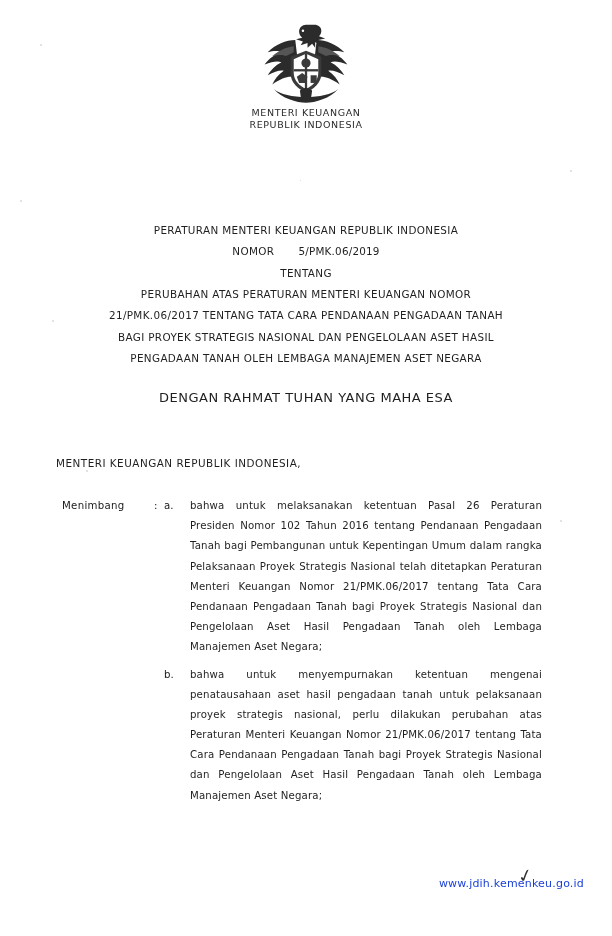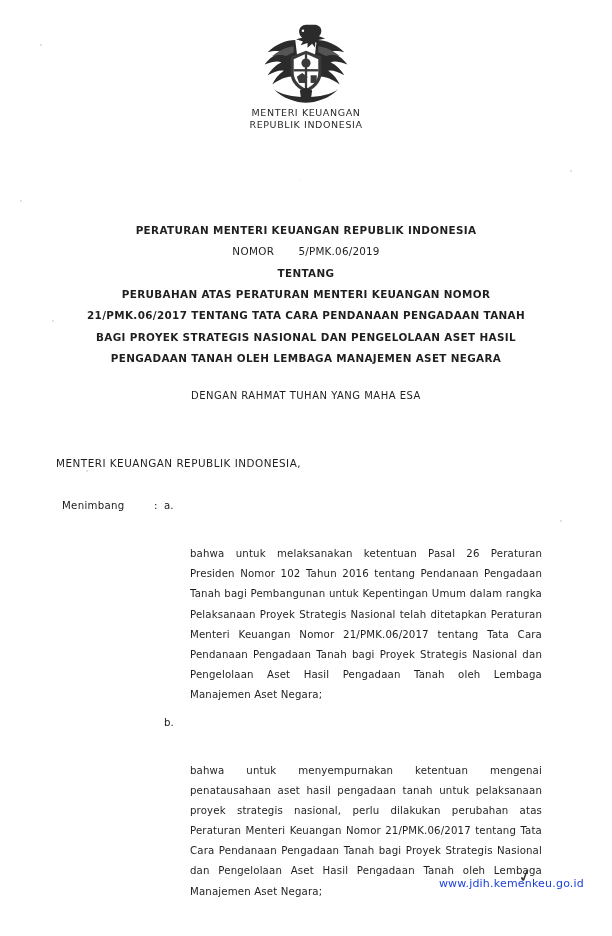--- a/index.html
+++ b/index.html
@@ -65,21 +65,20 @@
     left: 56px;
     width: 500px;
     text-align: center;
   }
   .title-line {
     font-size: 10.4px;
     letter-spacing: 0.35px;
     line-height: 2.05;
     color: #1f1f1f;
     white-space: nowrap;
-    font-weight: bold;
   }
   .nomor-line {
     font-size: 10.4px;
     letter-spacing: 0.35px;
     line-height: 2.05;
     color: #1f1f1f;
   }
   .nomor-line .num {
     margin-left: 24px;
     letter-spacing: 0.2px;
@@ -87,21 +86,21 @@
   }
 
   .subtitle-block {
     position: absolute;
     top: 390px;
     left: 56px;
     width: 500px;
     text-align: center;
   }
   .subtitle-line {
-    font-size: 10px;
+    font-size: 13px;
     letter-spacing: 0.5px;
     line-height: 1.2;
     color: #1f1f1f;
   }
   .ministry-line {
     position: absolute;
     top: 457px;
     left: 56px;
     width: 500px;
     text-align: left;
@@ -148,21 +147,20 @@
     font-size: 10.2px;
     line-height: 1.98;
     text-align: justify;
     letter-spacing: 0.15px;
     color: #1f1f1f;
     hyphens: none;
   }
   .body.justify-all {
     text-align: justify;
     text-align-last: left;
-    margin-top: 48px;
   }
 
   
   .footer {
     position: absolute;
     bottom: 28px;
     right: 28px;
     font-size: 11px;
     color: #1a3fd8;
     letter-spacing: 0.2px;

